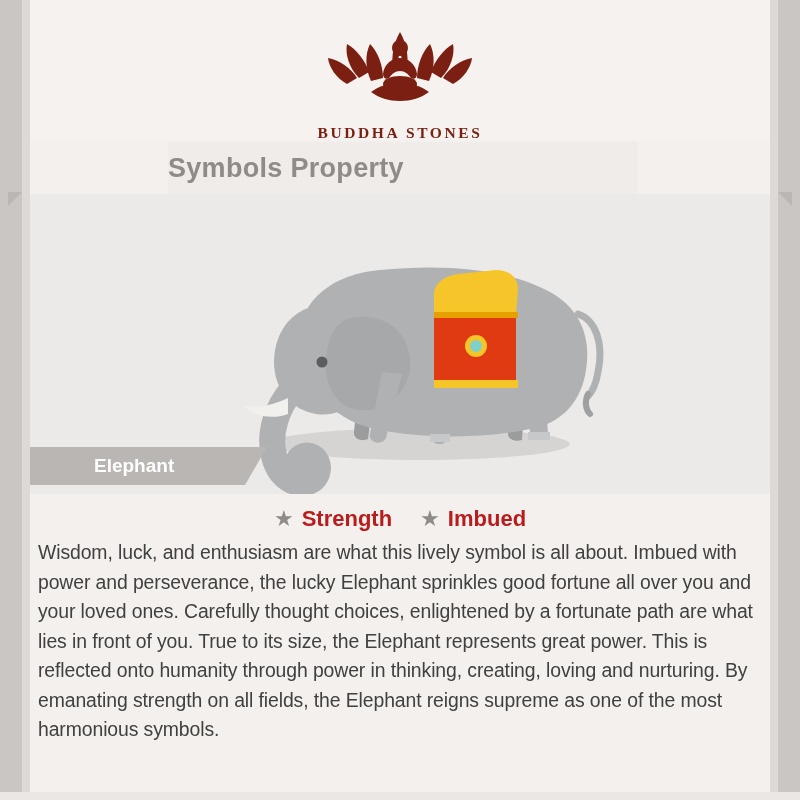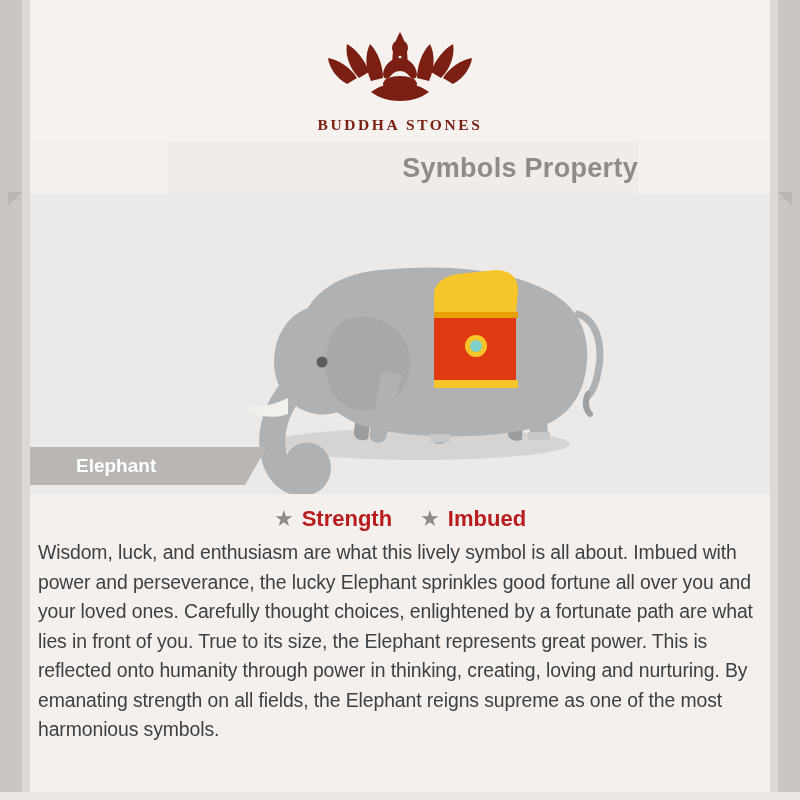--- a/index.html
+++ b/index.html
@@ -52,37 +52,37 @@
     width: 740px; height: 140px;
     background: #f6f2ef;
   }
   .logo-wrap {
     position: absolute;
     left: 0; right: 0; top: 18px;
     text-align: center;
   }
   .logo-mark { display: block; margin: 0 auto; }
   .brand-name {
-    margin-top: 4px;
+    margin-top: 12px;
     font-size: 15.5px;
     letter-spacing: 2.6px;
     font-weight: bold;
     color: #7a1f12;
     font-family: "Liberation Serif", serif;
   }
 
   
   .title-band {
     position: absolute;
     left: 168px; top: 142px;
     width: 470px; height: 52px;
     background: #f0ece9;
     display: flex;
     align-items: center;
-    justify-content: flex-end;
+    justify-content: flex-start;
   }
   .title-band .title-text {
     font-size: 27px;
     font-weight: bold;
     color: #8f8b88;
     letter-spacing: 0.3px;
   }
 
   
   .illustration {
@@ -99,21 +99,21 @@
   
   .label-ribbon {
     position: absolute;
     left: 30px; top: 447px;
     width: 215px; height: 38px;
     background: #b9b6b3;
     display: flex;
     align-items: center;
   }
   .label-ribbon .ribbon-text {
-    margin-left: 46px;
+    margin-left: 64px;
     color: #ffffff;
     font-size: 19px;
     font-weight: bold;
   }
   .ribbon-notch {
     position: absolute;
     left: 245px; top: 447px;
     width: 0; height: 0;
     border-top: 38px solid #b9b6b3;
     border-right: 22px solid transparent;

